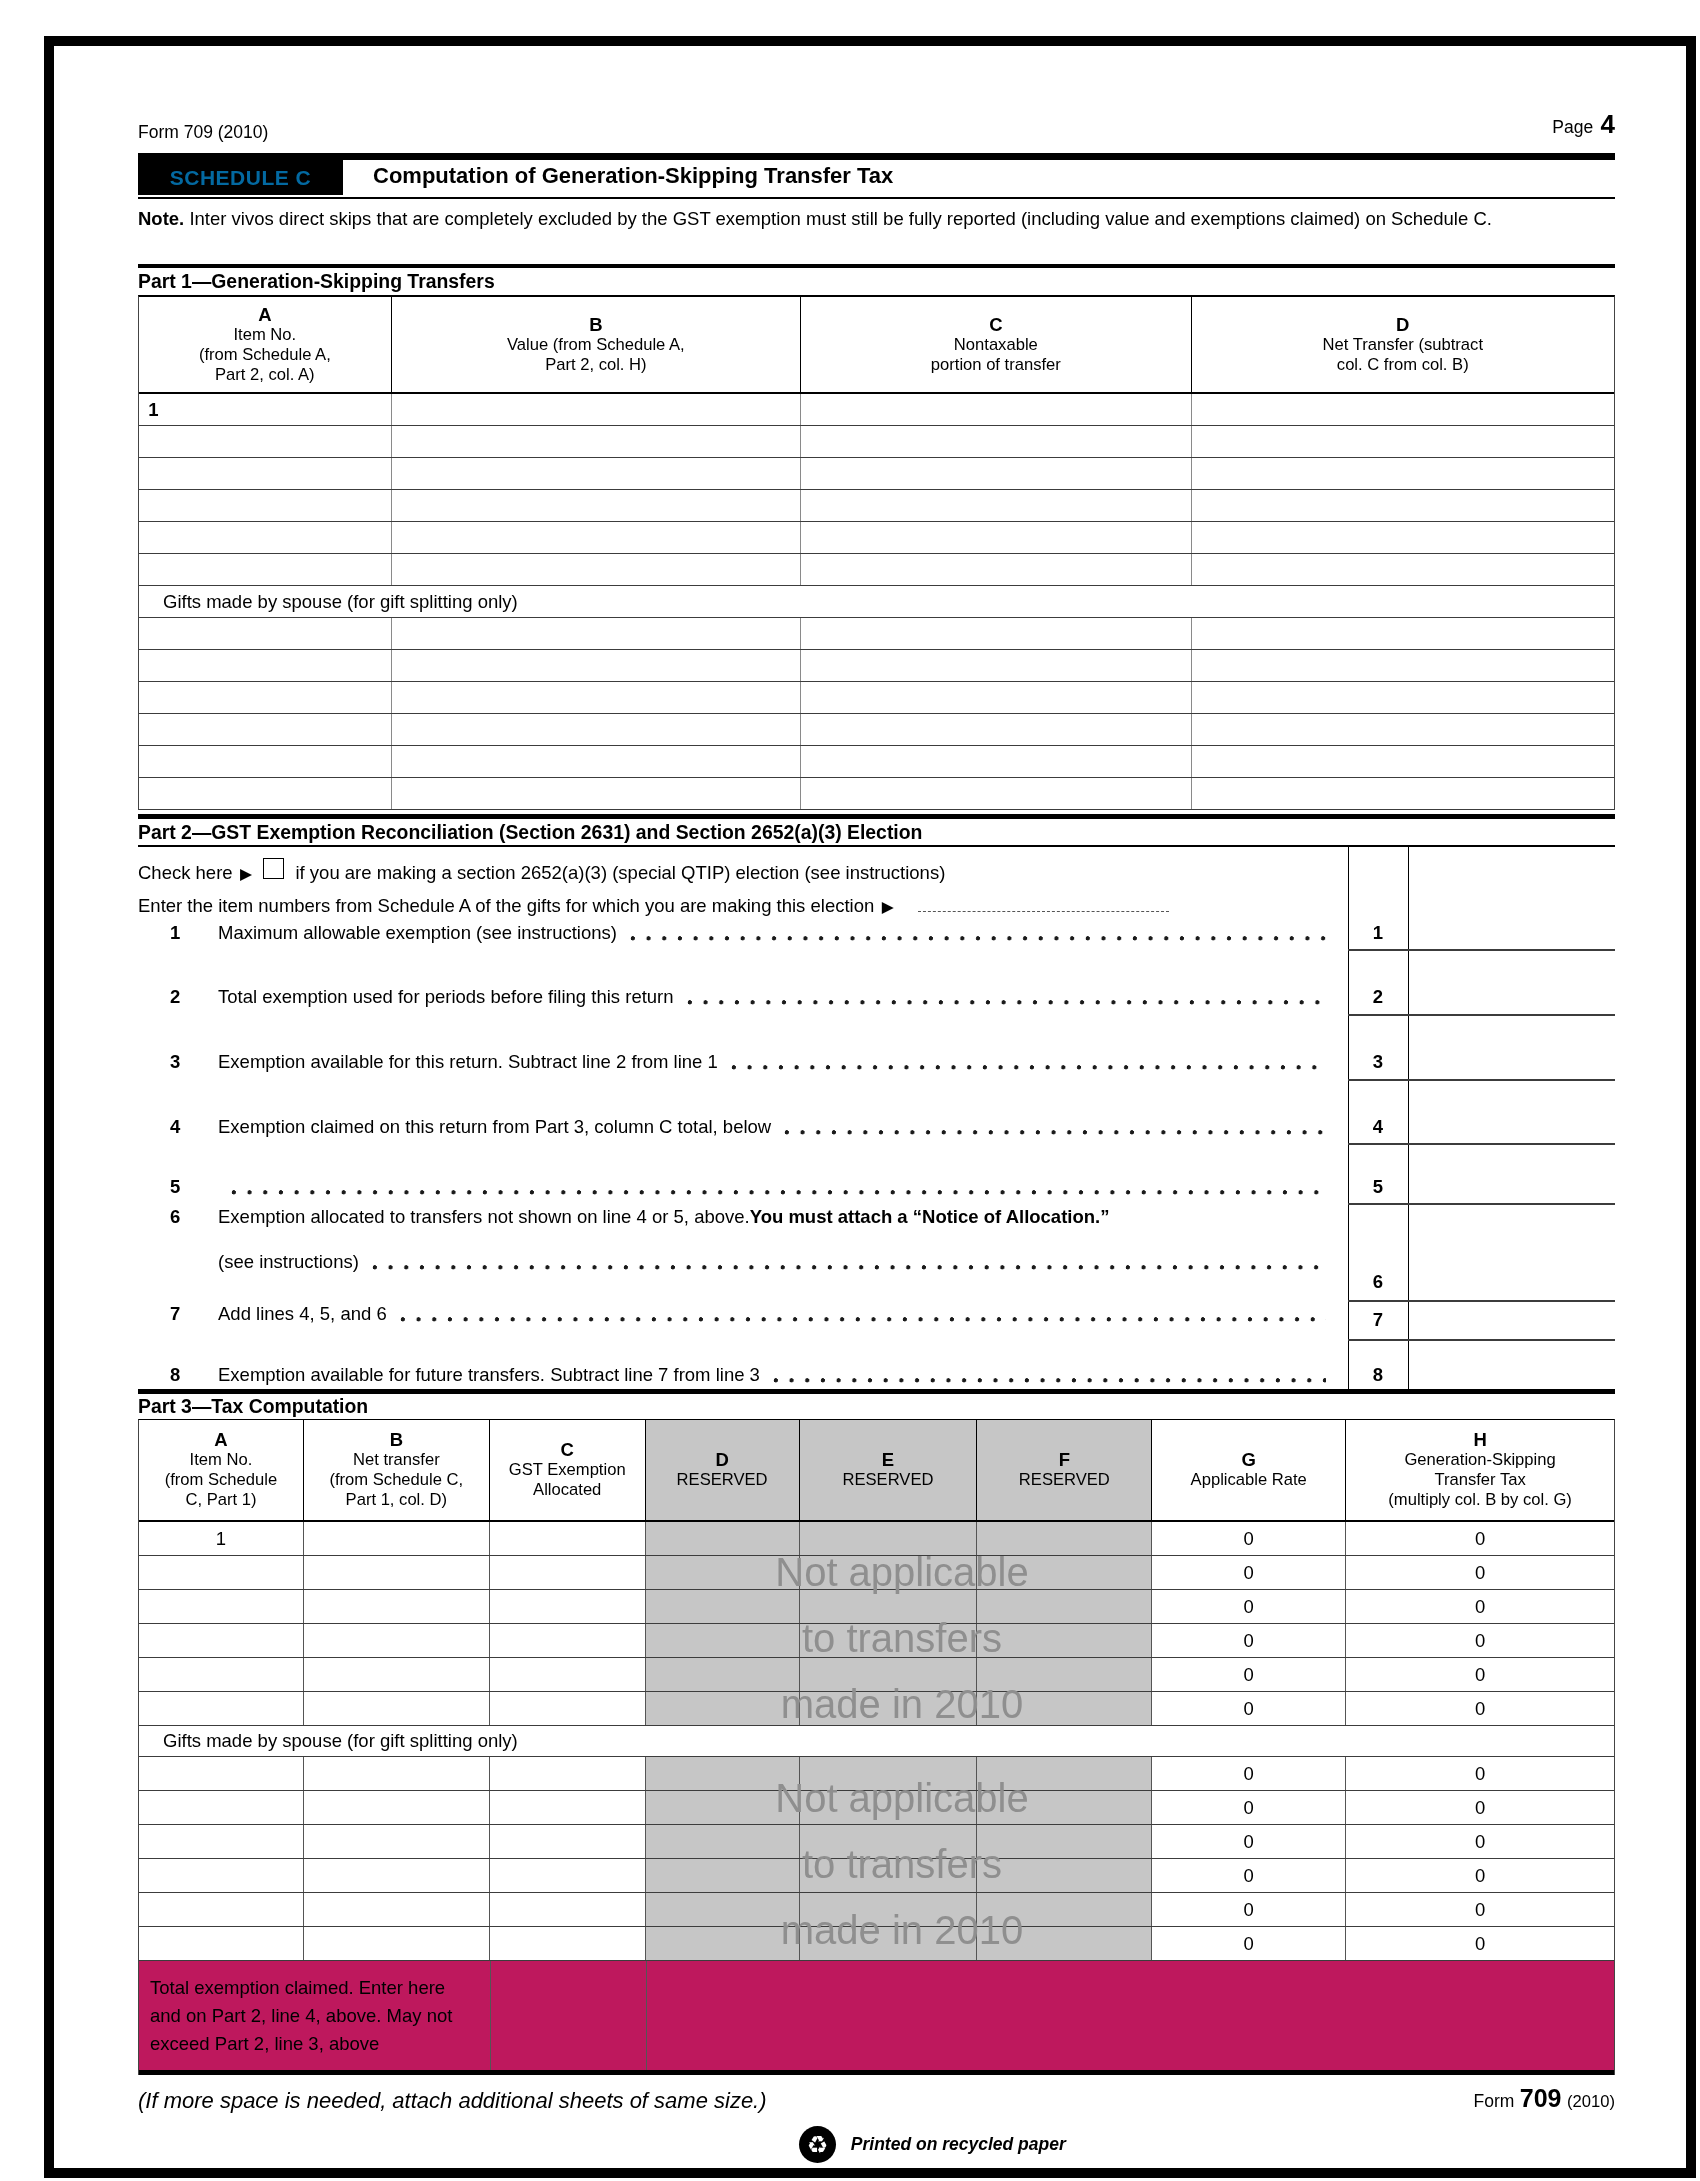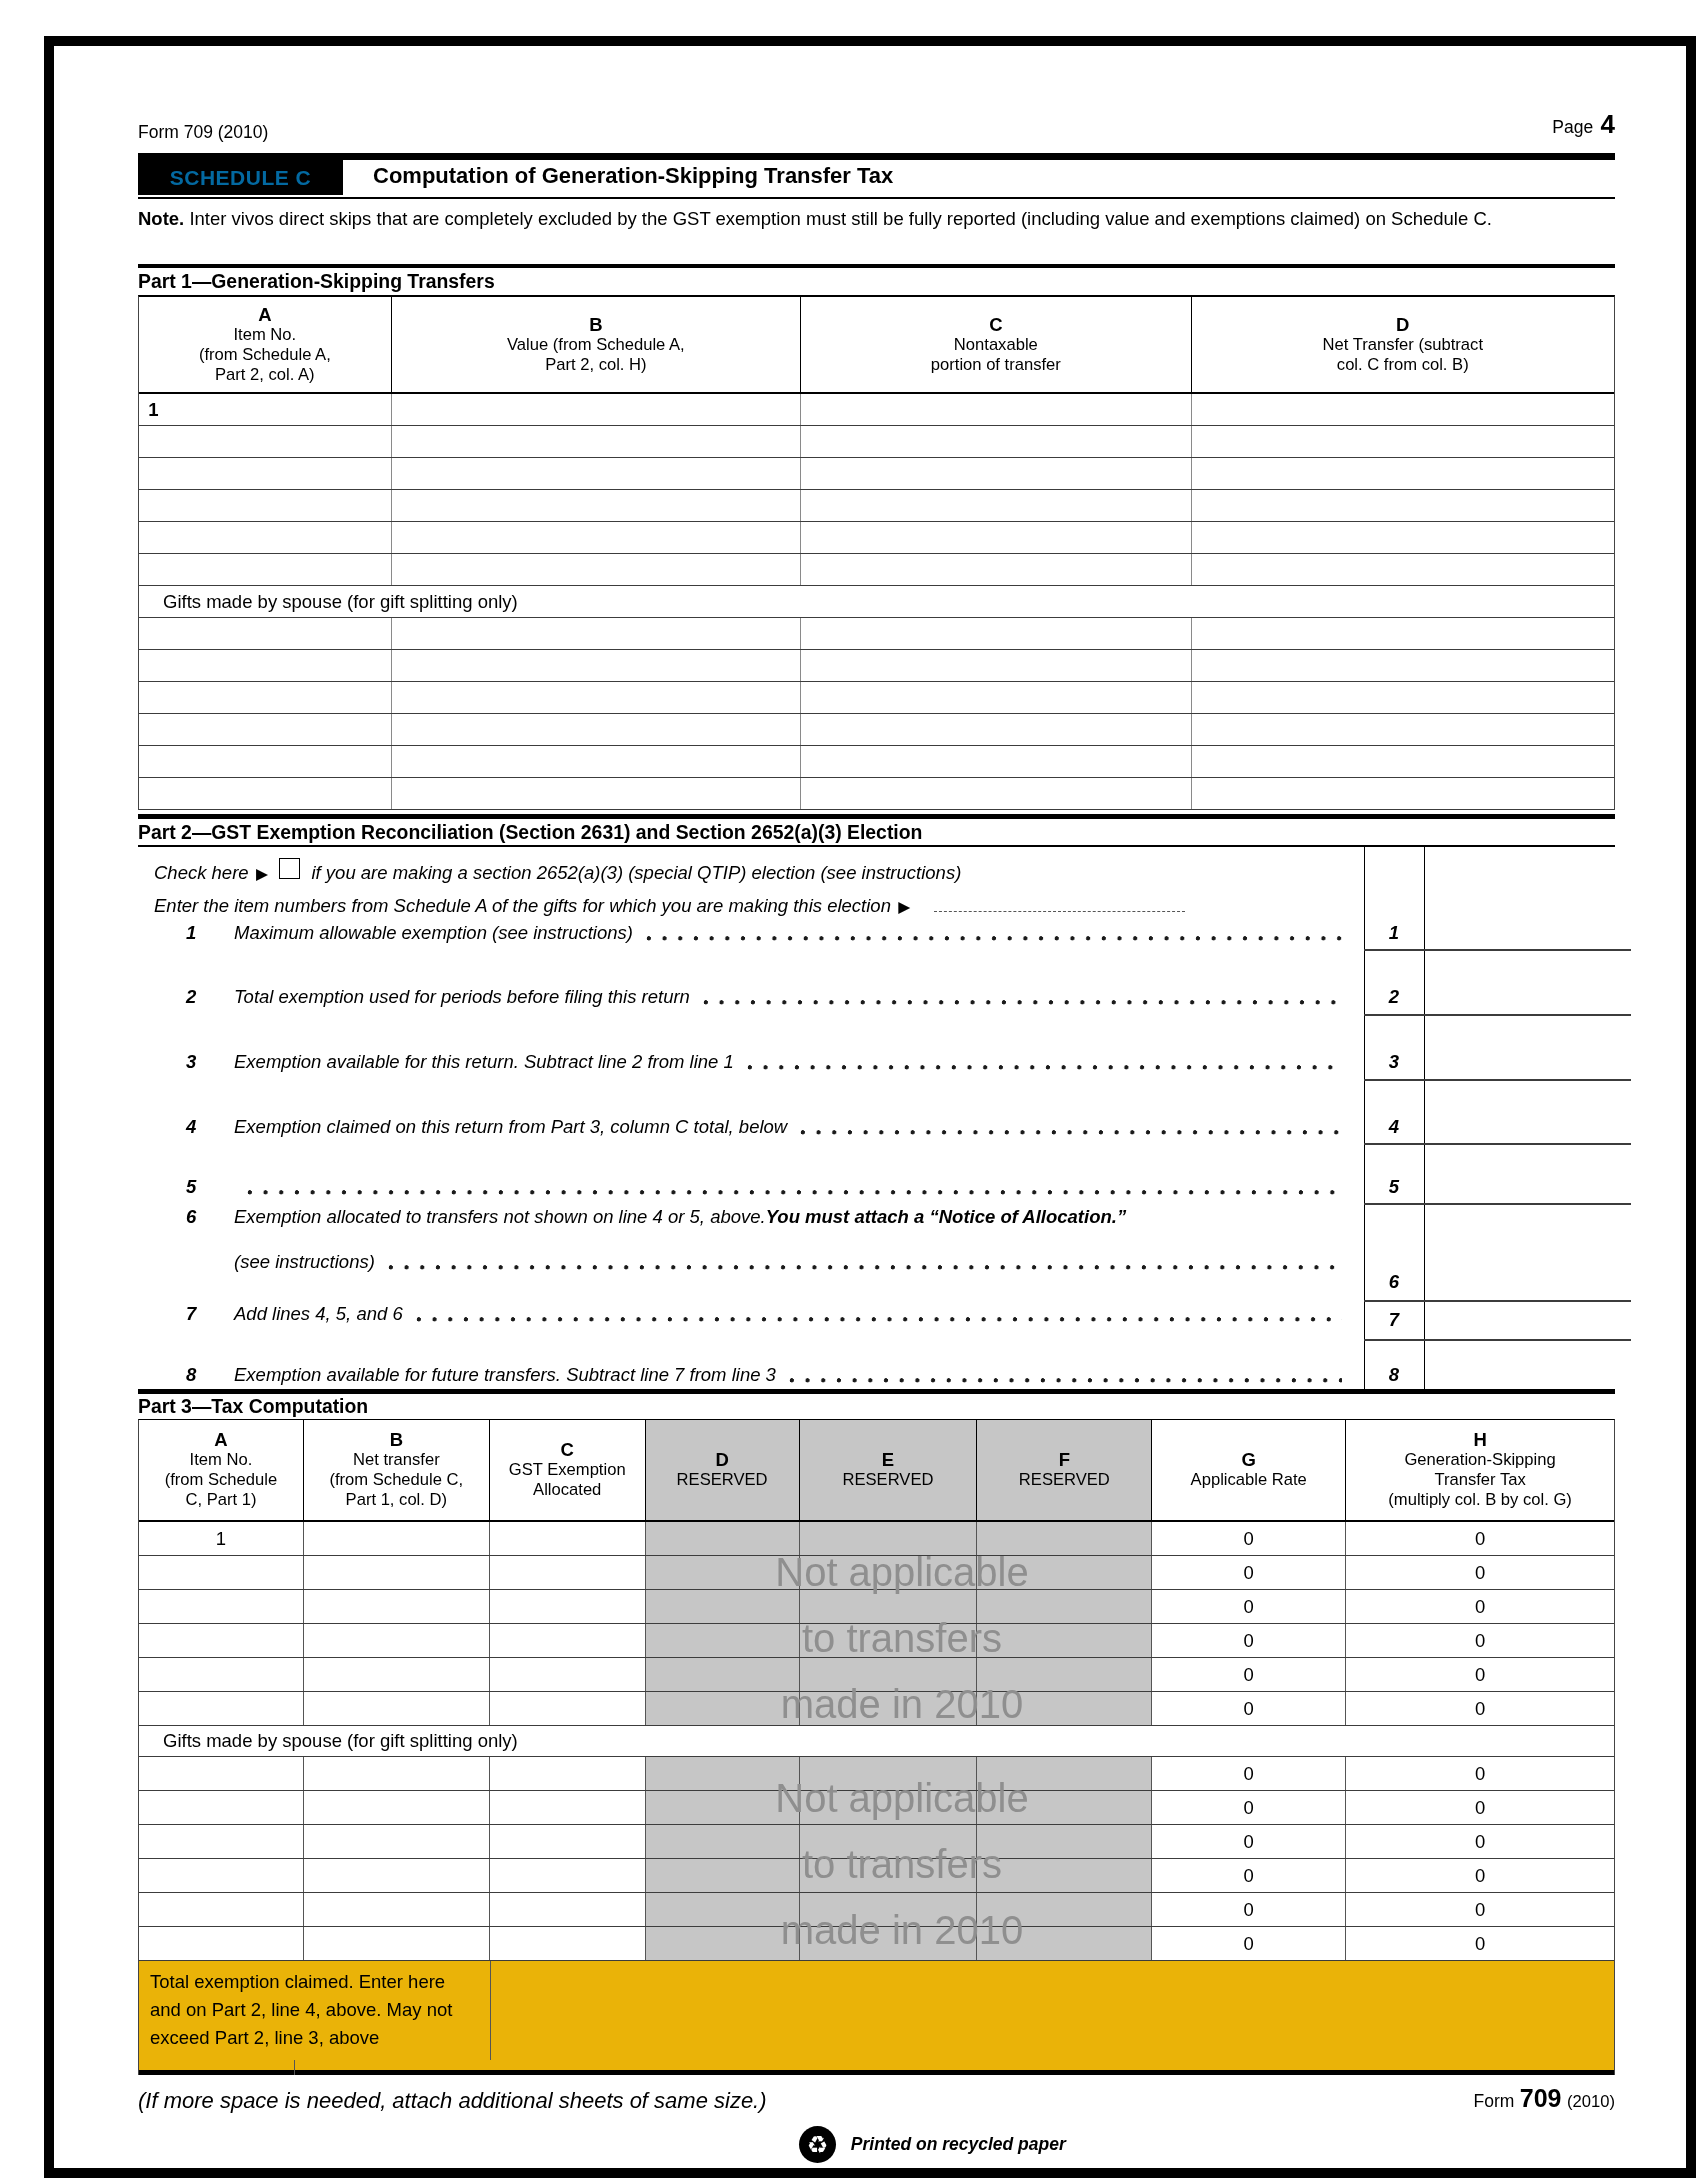--- a/index.html
+++ b/index.html
@@ -23,21 +23,21 @@
   .cdesc{white-space:pre-line;}
   .p1row{display:flex;height:32px;border-bottom:1.8px solid #3c3c3c;box-sizing:border-box;}
   .p1row .cell{border-right:0.9px solid #8a8a8a;box-sizing:border-box;font-size:18.5px;font-weight:600;padding-left:9.2px;display:flex;align-items:center;}
   .sep-row{height:32px;border-bottom:1.8px solid #3c3c3c;box-sizing:border-box;display:flex;align-items:center;font-size:18.5px;padding-left:24px;}
   .w1{width:253px;} .w2{width:410px;} .w3{width:391px;} .w4{width:423px;}
   .nt-box{position:absolute;left:546px;top:565px;width:471px;height:115px;border:6.5px solid #000;background:#fff;display:flex;align-items:center;justify-content:center;font-size:37px;font-weight:bold;letter-spacing:0.9px;box-sizing:border-box;z-index:5;}
   
   .p2bar{position:absolute;left:0;top:814px;width:1477px;height:4.6px;background:#000;}
   .p2title{position:absolute;left:0;top:821px;}
   .p2rule{position:absolute;left:0;top:845px;width:1477px;height:1.8px;background:#000;}
-  .p2body{position:absolute;left:16px;top:847px;width:1477px;height:545px;font-style:italic;}
+  .p2body{position:absolute;left:0;top:847px;width:1477px;height:545px;}
   .p2line{position:absolute;display:flex;align-items:baseline;font-size:18.5px;}
   .lnum{font-weight:bold;width:48px;flex:0 0 auto;}
   .dots{flex:1 1 auto;margin:0 9.2px 0 13px;align-self:flex-end;height:14.8px;background-image:radial-gradient(circle at 2.8px 9.2px,#1a1a1a 1.8px,rgba(0,0,0,0) 2.4px);background-size:15.7px 14.8px;background-repeat:repeat-x;}
   .vline{position:absolute;top:0;width:0.9px;height:545px;background:#000;}
   .hseg{position:absolute;left:1210px;width:267px;height:1.8px;background:#3c3c3c;}
   .boxnum{position:absolute;left:1210px;width:60px;text-align:center;font-weight:bold;font-size:18.5px;}
   .checkbox{display:inline-block;width:19.4px;height:19.4px;border:1.8px solid #000;margin:0 11px;vertical-align:-3.7px;background:#fff;}
   .arrow{font-size:15.7px;margin-left:7.4px;}
   .dashfill{display:inline-block;width:251px;border-bottom:1.8px dashed #555;height:13px;margin-left:24px;}
   
@@ -46,21 +46,21 @@
   .p3wrap{position:absolute;left:0;top:1419px;width:1477px;border-top:1.8px solid #000;border-left:0.9px solid #444;border-right:0.9px solid #444;box-sizing:border-box;}
   .p3head{display:flex;height:102px;border-bottom:2.8px solid #000;box-sizing:border-box;}
   .p3head .cell{display:flex;flex-direction:column;align-items:center;justify-content:center;text-align:center;font-size:16.6px;line-height:20px;border-right:0.9px solid #000;box-sizing:border-box;}
   .p3head .cell:last-child,.p3row .cell:last-child{border-right:none;}
   .p3block{display:flex;flex-direction:column;}
   .p3row{display:flex;height:34px;border-bottom:1.8px solid #3c3c3c;box-sizing:border-box;}
   .p3row .cell{border-right:0.9px solid #555;box-sizing:border-box;font-size:18.5px;display:flex;align-items:center;justify-content:center;}
   .gray{background:#c6c6c6;}
   .k1{width:165px;} .k2{width:186px;} .k3{width:156px;} .k4{width:154px;} .k5{width:178px;} .k6{width:175px;} .k7{width:194px;} .k8{width:268px;}
   .p3sep{height:31px;border-bottom:1.8px solid #3c3c3c;box-sizing:border-box;display:flex;align-items:center;font-size:18.5px;padding-left:24px;background:#fff;}
-  .totalrow{display:flex;height:114px;border-bottom:5.5px solid #000;box-sizing:border-box;background:#eab308;flex-direction:column;}
+  .totalrow{display:flex;height:114px;border-bottom:5.5px solid #000;box-sizing:border-box;background:#be185d;}
   .totalrow .tcell{border-right:0.9px solid #555;box-sizing:border-box;font-size:18.5px;line-height:28px;padding:7.4px 11px;display:flex;flex-direction:column;justify-content:center;}
   .totalrow .tcell:last-child{border-right:none;}
   .tw1{width:352px;} .tw2{width:156px;} .tw3{width:701px;} .tw4{width:268px;}
   .wm{position:absolute;left:510px;width:508px;text-align:center;font-size:40px;line-height:66px;color:#8f8f8f;white-space:pre-line;pointer-events:none;z-index:4;}
   
   .footer-left{position:absolute;left:0;top:2088px;font-size:22px;font-style:italic;}
   .footer-right{position:absolute;right:0;top:2084px;font-size:17.5px;}
   .f709{font-weight:bold;font-size:25px;}
   .recycle{position:absolute;left:661px;top:2126px;display:flex;align-items:center;}
   .recycle-circle{width:37px;height:37px;border-radius:50%;background:#000;color:#fff;display:flex;align-items:center;justify-content:center;font-size:24px;}

